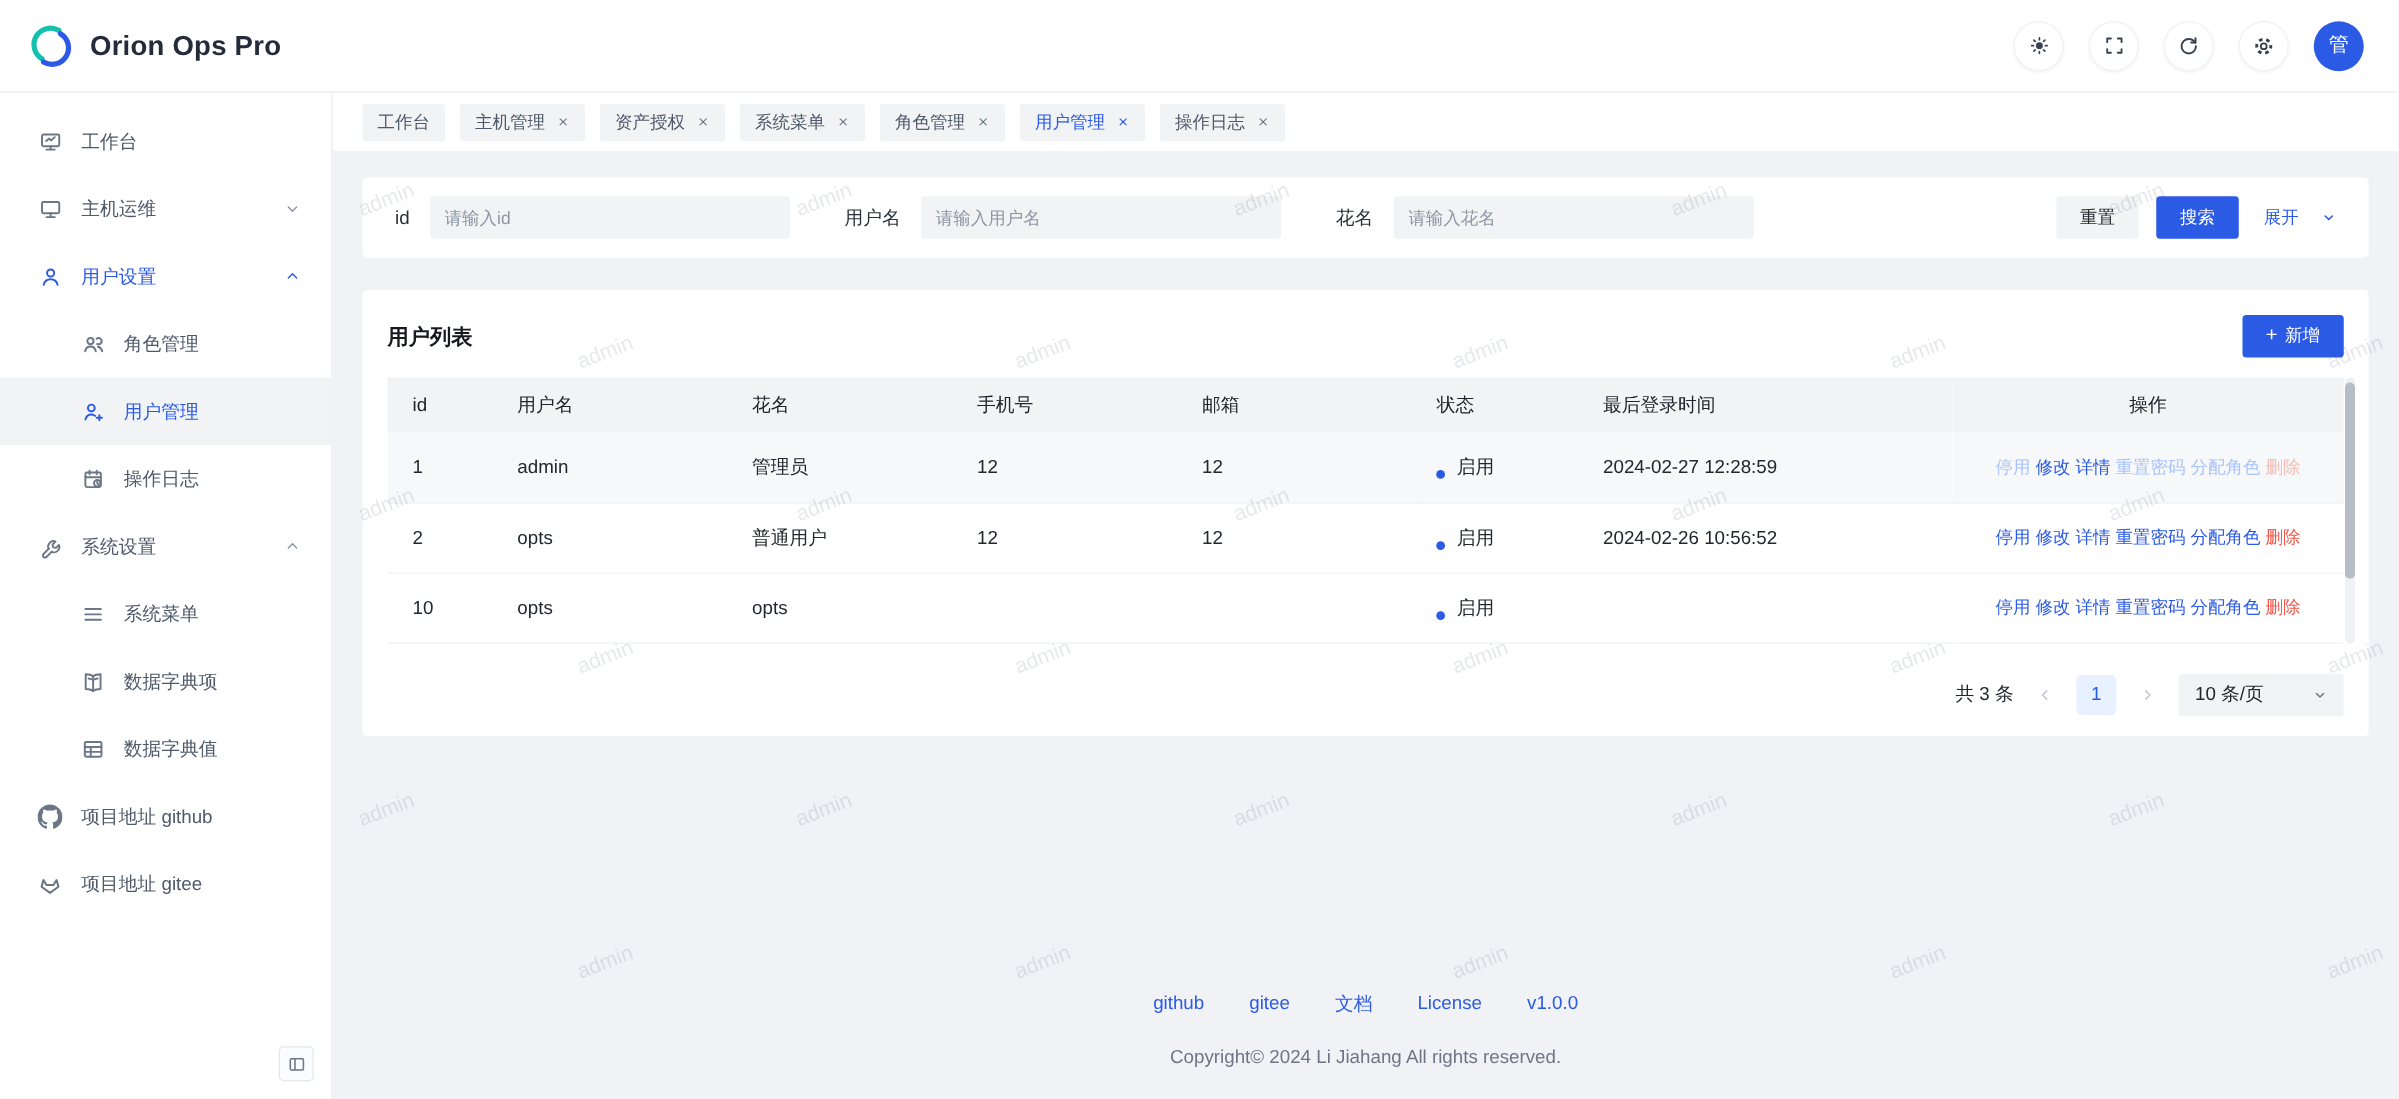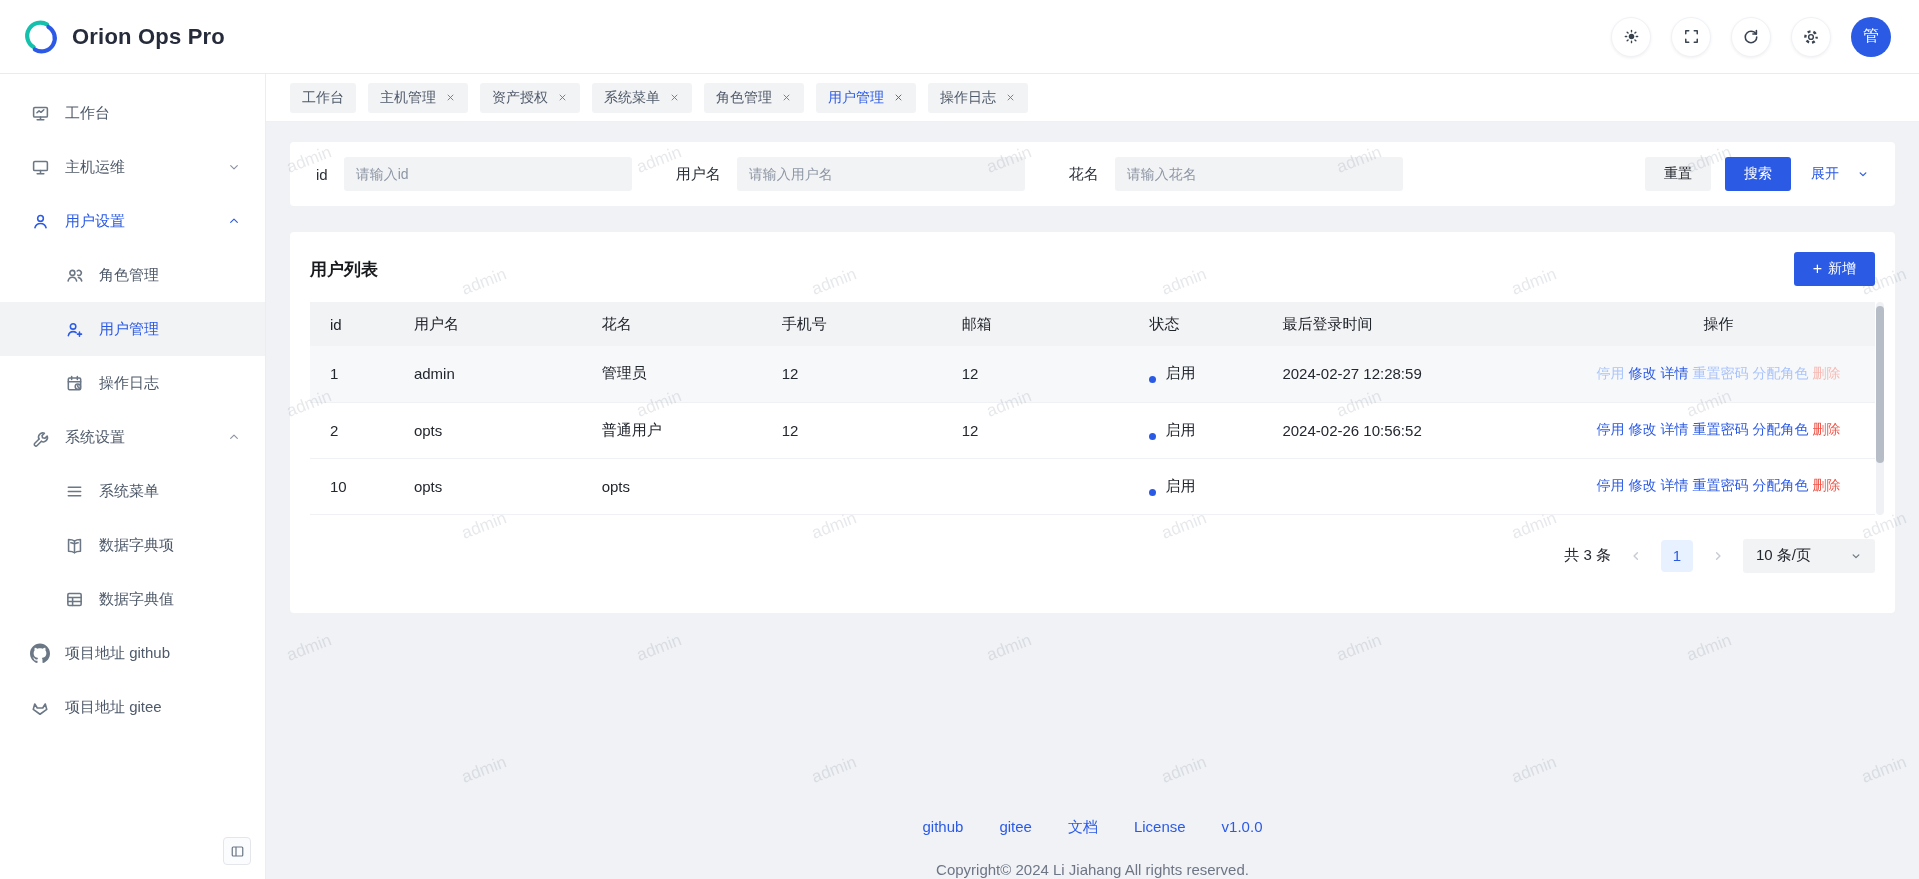--- a/index.html
+++ b/index.html
@@ -66,21 +66,21 @@
   .filter-actions{margin-left:auto;display:flex;align-items:center;gap:14px}
   .btn{height:34px;border:none;border-radius:3px;font-size:14px;padding:0 19px;cursor:pointer;
        font-family:inherit;display:flex;align-items:center;gap:6px}
   .btn-default{background:var(--fill);color:#23272e}
   .btn-primary{background:var(--primary);color:#fff}
   .expand-link{color:var(--primary);font-size:14px;display:flex;align-items:center;gap:18px;
                cursor:pointer;margin-left:6px}
   .expand-link svg{width:12px;height:12px}
 
   
-  .table-card{margin-top:26px;padding:20px 20px 40px}
+  .table-card{margin-top:26px;padding:20px 20px 16px}
   .card-head{display:flex;align-items:center;justify-content:space-between;margin-bottom:16px}
   .card-head h3{margin:0;font-size:17px;font-weight:700;color:#17191d}
   .add-btn .plus{font-size:16px;line-height:1}
   .table-wrap{position:relative}
   table{width:100%;border-collapse:collapse;font-size:15px;table-layout:fixed}
   thead th{background:var(--fill);height:44px;text-align:left;font-weight:400;color:#20242b;padding:0 10px}
   th:first-child,td:first-child{padding-left:20px}
   th.center{text-align:center}
   tbody td{height:56px;border-bottom:1px solid #f0f1f4;color:#23272e;padding:0 10px;
            overflow:hidden;white-space:nowrap}

